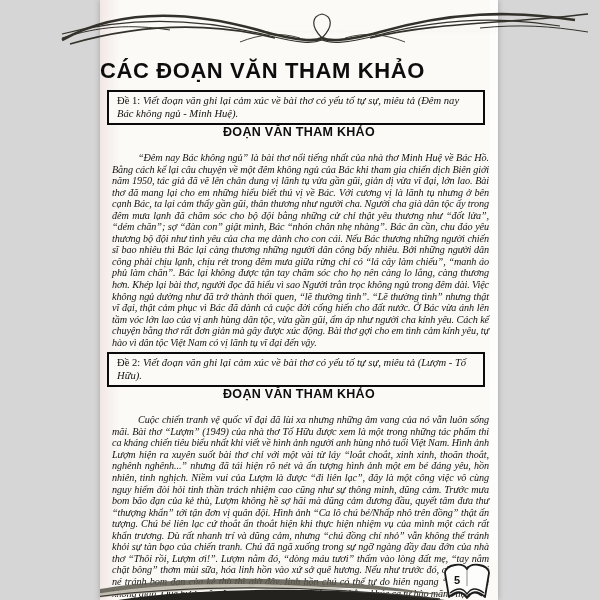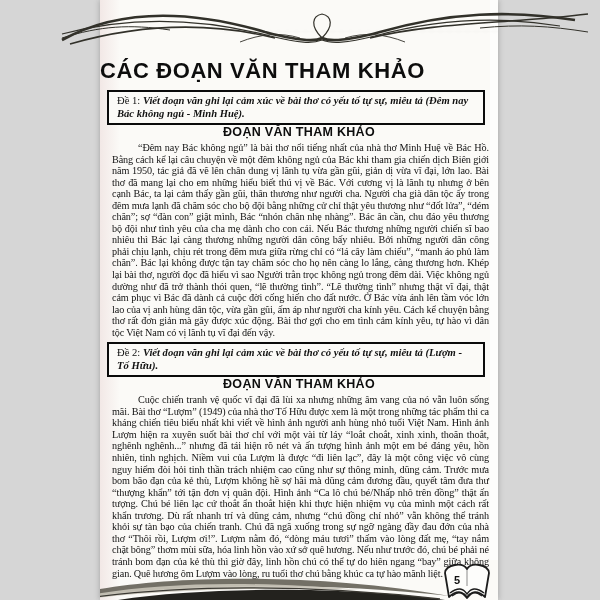--- a/index.html
+++ b/index.html
@@ -28,33 +28,34 @@
     font-family:"Liberation Sans", sans-serif; font-weight:700;
     font-size:22px; letter-spacing:.6px; color:#0d0d0d;
   }
 
   .prompt-box {
     margin:6px 13px 0 7px; border:2px solid #0a0a0a;
     padding:2px 8px 3px 8px; background:#fbfaf7;
     font-size:10.6px; line-height:13px; color:#111;
   }
   .prompt-box .lbl { font-weight:400; font-style:normal; }
-  .prompt-box .txt { font-weight:700; font-style:italic; }
+  .prompt-box .txt { font-weight:400; font-style:italic; }
 
   .section-heading {
     text-align:center;
     font-family:"Liberation Sans", sans-serif; font-weight:700;
     font-size:12.5px; letter-spacing:.3px; color:#0d0d0d;
   }
 
   .body-para {
-    margin:3px 9px 0 12px;
+    margin:13px 9px 0 12px;
     font-size:10.2px; line-height:11.55px; letter-spacing:-0.1px;
     color:#121212; text-align:justify; text-indent:26px;
     word-spacing:-0.2px;
+    font-style:italic;
   }
 
   .footer-swoosh { position:absolute; left:0; bottom:0; width:352px; height:26px; }
 
   .page-badge { position:absolute; left:336px; top:560px; width:62px; height:40px; }
   .page-badge svg { position:absolute; left:0; top:0; }
   .page-badge .num {
     position:absolute; left:13px; top:14px; width:16px; text-align:center;
     font-family:"Liberation Sans", sans-serif; font-weight:700; font-size:11px; color:#111;
   }

